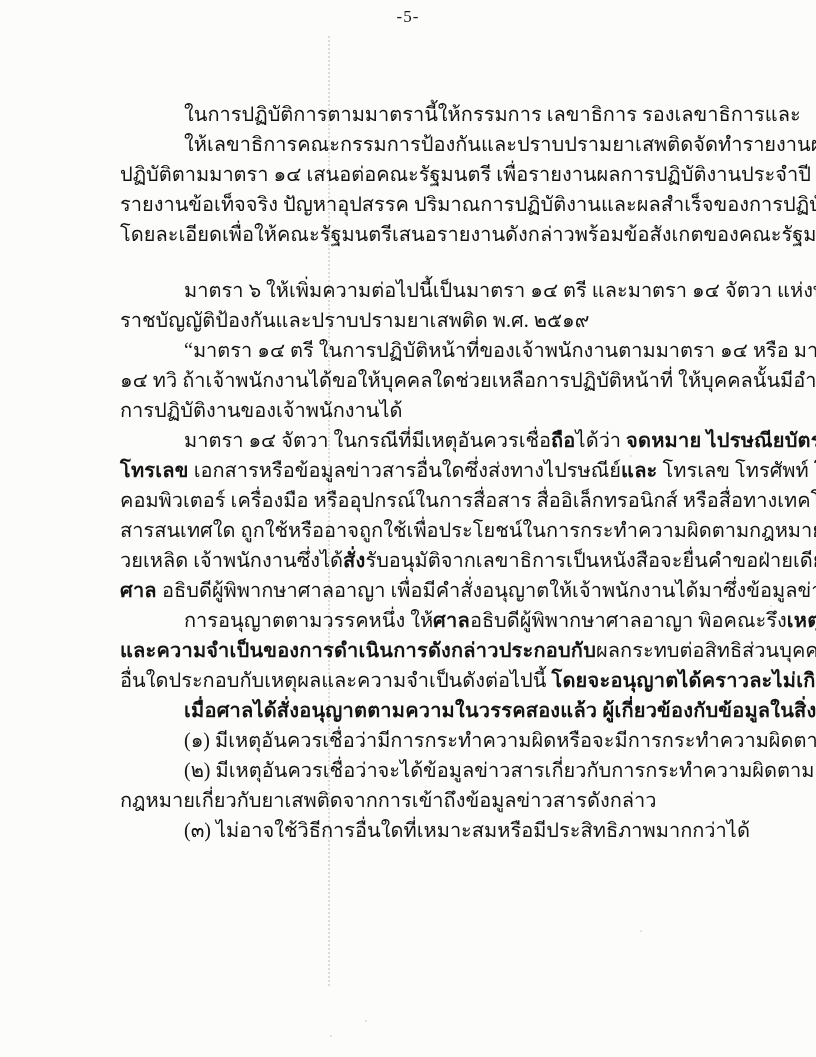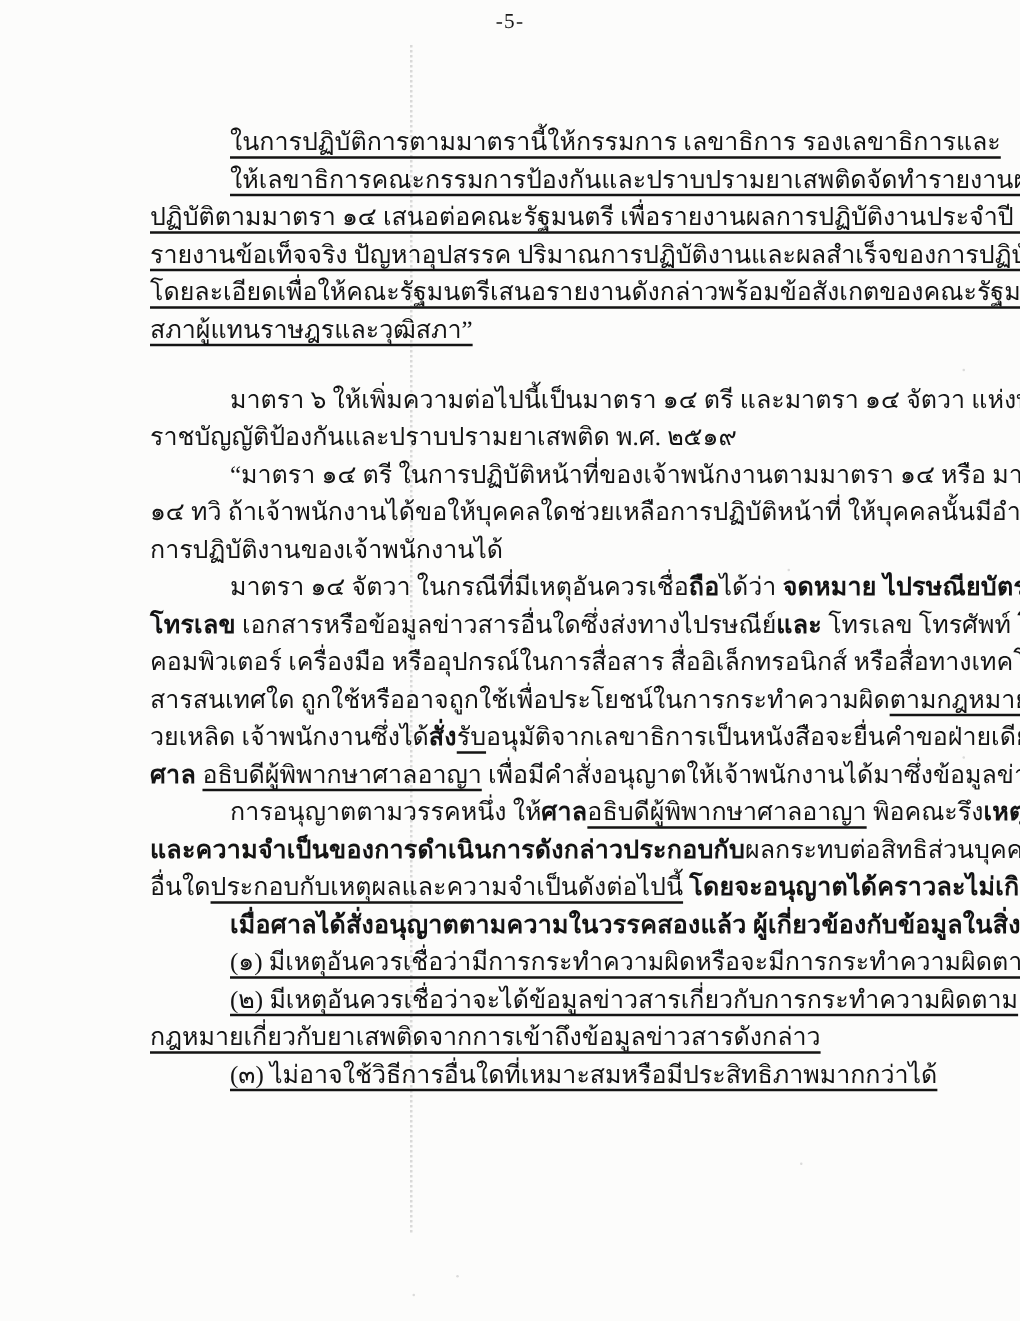--- a/index.html
+++ b/index.html
@@ -47,21 +47,20 @@
   .para { margin: 0; }
   .para.gap-after { margin-bottom: 26px; }
   .line {
     white-space: pre;
     height: 30px;
   }
   .line.indent { text-indent: 64px; }
   .seg { color: #141414; }
   .s-plain { font-weight: 400; }
   .s-underline {
-    text-decoration: underline;
     text-decoration-thickness: 1.5px;
     text-underline-offset: 5px;
   }
   .s-bold {
     font-weight: 700;
     letter-spacing: 0.2px;
   }
   .speck {
     position: absolute;
     background: #b9b9b9;
@@ -82,21 +81,20 @@
 
   <div id="doc">
       <div class="para">
         <div class="line indent"><span class="seg s-underline">ในการปฏิบัติการตามมาตรานี้ให้กรรมการ เลขาธิการ รองเลขาธิการและ</span></div>
       </div>
       <div class="para gap-after">
         <div class="line indent"><span class="seg s-underline">ให้เลขาธิการคณะกรรมการป้องกันและปราบปรามยาเสพติดจัดทำรายงานผลการ</span></div>
         <div class="line"><span class="seg s-underline">ปฏิบัติตามมาตรา ๑๔ เสนอต่อคณะรัฐมนตรี เพื่อรายงานผลการปฏิบัติงานประจำปี โดยให้</span></div>
         <div class="line"><span class="seg s-underline">รายงานข้อเท็จจริง ปัญหาอุปสรรค ปริมาณการปฏิบัติงานและผลสำเร็จของการปฏิบัติงาน</span></div>
         <div class="line"><span class="seg s-underline">โดยละเอียดเพื่อให้คณะรัฐมนตรีเสนอรายงานดังกล่าวพร้อมข้อสังเกตของคณะรัฐมนตรีต่อ</span></div>
-        <div class="line"><span class="seg s-underline">สภาผู้แทนราษฎรและวุฒิสภา”</span></div>
       </div>
       <div class="para">
         <div class="line indent"><span class="seg s-plain">มาตรา ๖ ให้เพิ่มความต่อไปนี้เป็นมาตรา ๑๔ ตรี และมาตรา ๑๔ จัตวา แห่งพระ</span></div>
         <div class="line"><span class="seg s-plain">ราชบัญญัติป้องกันและปราบปรามยาเสพติด พ.ศ. ๒๕๑๙</span></div>
       </div>
       <div class="para">
         <div class="line indent"><span class="seg s-plain">“มาตรา ๑๔ ตรี ในการปฏิบัติหน้าที่ของเจ้าพนักงานตามมาตรา ๑๔ หรือ มาตรา</span></div>
         <div class="line"><span class="seg s-plain">๑๔ ทวิ ถ้าเจ้าพนักงานได้ขอให้บุคคลใดช่วยเหลือการปฏิบัติหน้าที่ ให้บุคคลนั้นมีอำนาจช่วย</span></div>
         <div class="line"><span class="seg s-plain">การปฏิบัติงานของเจ้าพนักงานได้</span></div>
       </div>

